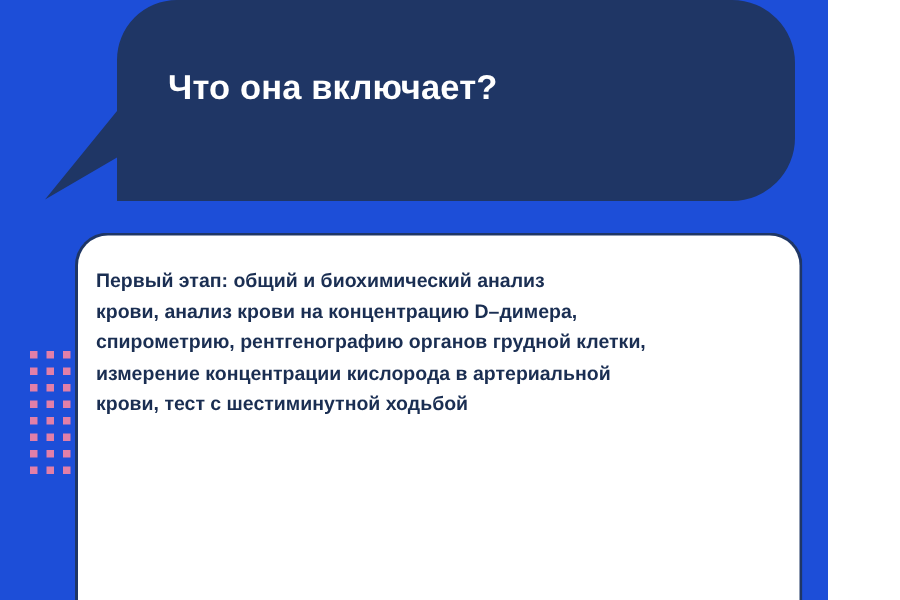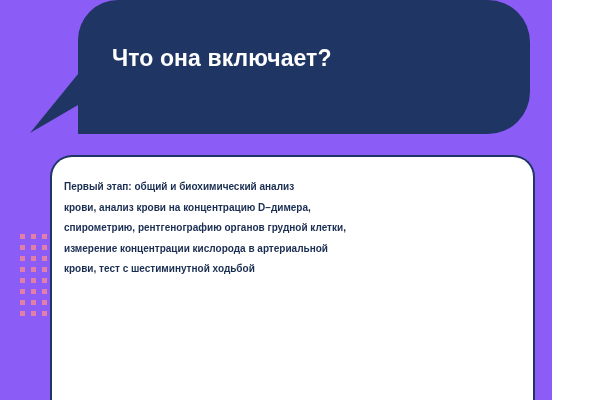--- a/index.html
+++ b/index.html
@@ -5,21 +5,21 @@
   html, body {
     margin: 0;
     padding: 0;
     background: #ffffff;
   }
   #page {
     position: relative;
     width: 552px;
     height: 400px;
     overflow: hidden;
-    background: #8b5cf6;
+    background: #1d4ed8;
     font-family: "Liberation Sans", sans-serif;
   }
 
   
   .bubble-wrap {
     position: absolute;
     left: 30px;
     top: 0px;
     width: 500px;
     height: 136px;
@@ -61,21 +61,21 @@
     overflow: hidden;
   }
   .card-inner {
     position: absolute;
     left: 12px;
     top: 20px;
     width: 455px;
   }
   .para {
     color: #1a2e52;
-    font-size: 10px;
+    font-size: 13px;
     font-weight: bold;
     line-height: 20.6px;
     margin: 0;
     white-space: pre-line;
   }
   .para + .para {
     margin-top: 20px;
   }
 
   

